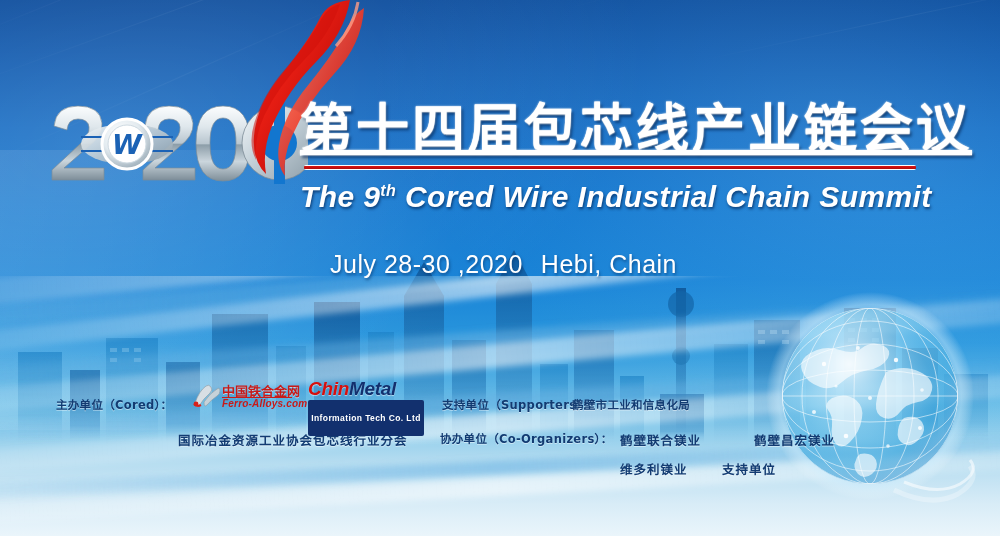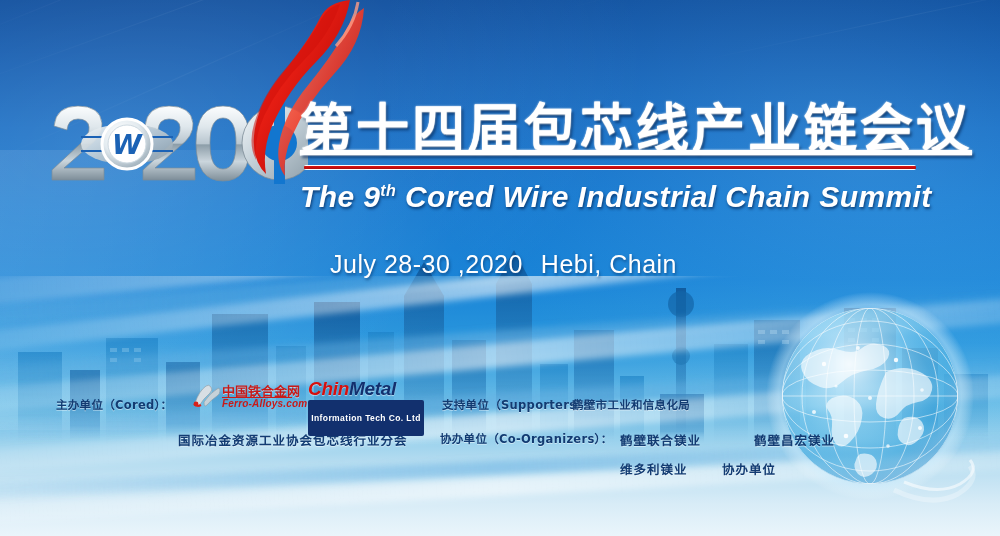--- a/index.html
+++ b/index.html
@@ -378,21 +378,21 @@
 
   <div class="ftxt" id="host-org-1">国际冶金资源工业协会包芯线行业分会</div>
 
   <div class="ftxt" id="sup-label">支持单位（Supporters）：</div>
   <div class="ftxt" id="sup-val">鹤壁市工业和信息化局</div>
 
   <div class="ftxt" id="co-label">协办单位（Co-Organizers）：</div>
   <div class="ftxt co-item" id="co-1">鹤壁联合镁业</div>
   <div class="ftxt co-item" id="co-2">鹤壁昌宏镁业</div>
   <div class="ftxt co-item" id="co-3">维多利镁业</div>
-  <div class="ftxt co-item" id="co-4">协办单位</div>
+  <div class="ftxt co-item" id="co-4">支持单位</div>
 
   <div class="fa-logo">
     <svg class="fa-mark" viewBox="0 0 28 24">
       <path d="M3 19 q4-12 11-17 q3-2 5 1 q2 3-1 6 q-7 6-11 13 q-2 3-4-3 z" fill="#d8dfe4" stroke="#8fa0ab" stroke-width=".7"></path>
       <path d="M12 18 q6-9 13-13 q3-2 3 2 q0 3-3 5 q-6 4-10 9 q-3 3-3-3 z" fill="#c6d2d9" stroke="#8fa0ab" stroke-width=".7"></path>
       <path d="M2 20 q3 3 7 1" stroke="#d8211c" stroke-width="2.2" fill="none"></path>
       <circle cx="4" cy="20" r="2.4" fill="#d8211c"></circle>
     </svg>
     <div class="fa-cn">中国铁合金网</div>
     <div class="fa-bar"></div>

